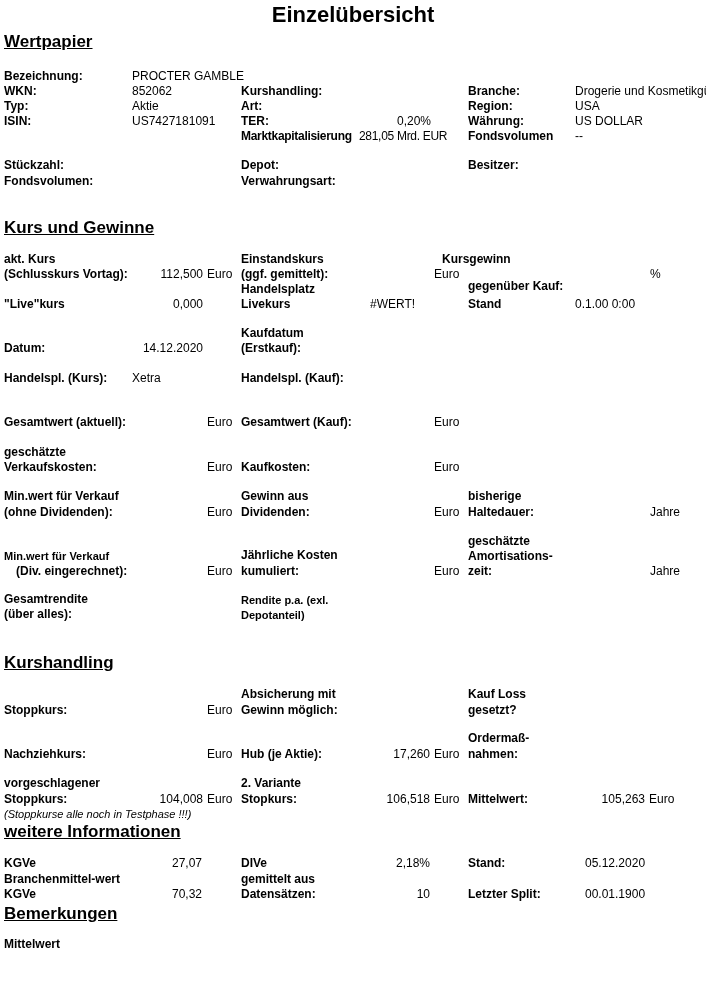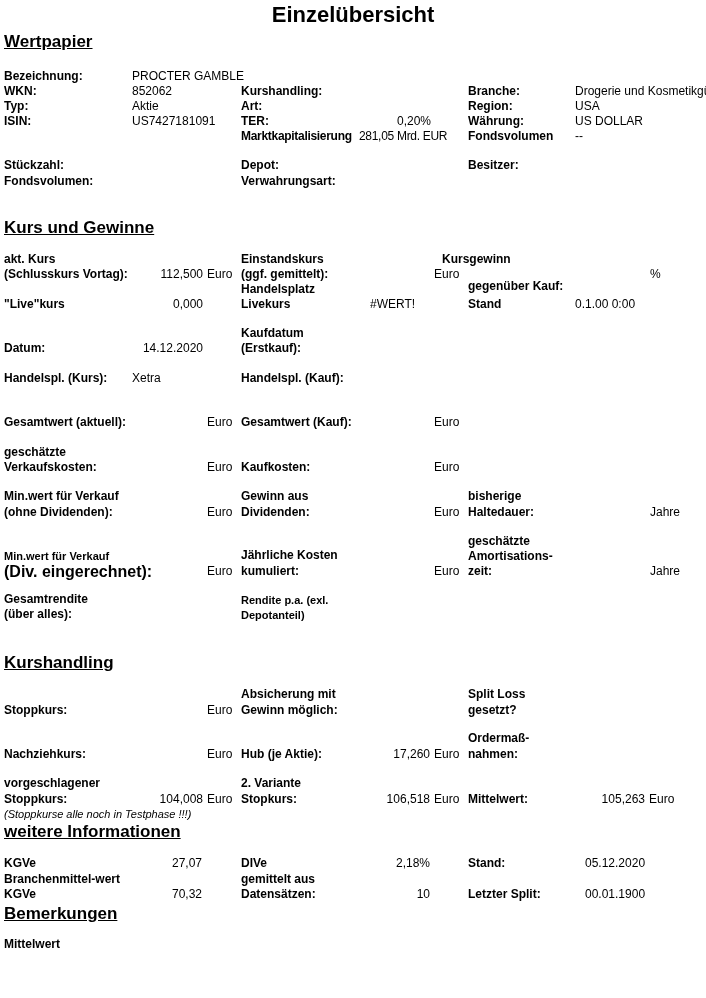--- a/index.html
+++ b/index.html
@@ -98,35 +98,35 @@
 <div class="t b" style="left:241px;top:505px">Dividenden:</div>
 <div class="t" style="left:434px;top:505px">Euro</div>
 <div class="t b" style="left:468px;top:489px">bisherige</div>
 <div class="t b" style="left:468px;top:505px">Haltedauer:</div>
 <div class="t" style="left:650px;top:505px">Jahre</div>
 
 <div class="t b" style="left:468px;top:534px">geschätzte</div>
 <div class="t b" style="left:4px;top:549px;font-size:11px">Min.wert für Verkauf</div>
 <div class="t b" style="left:241px;top:548px">Jährliche Kosten</div>
 <div class="t b" style="left:468px;top:549px">Amortisations-</div>
-<div class="t b" style="left:4px;top:564px;font-size:16px">(Div. eingerechnet):</div>
+<div class="t b" style="left:16px;top:564px;font-size:12px">(Div. eingerechnet):</div>
 <div class="t" style="left:207px;top:564px">Euro</div>
 <div class="t b" style="left:241px;top:564px">kumuliert:</div>
 <div class="t" style="left:434px;top:564px">Euro</div>
 <div class="t b" style="left:468px;top:564px">zeit:</div>
 <div class="t" style="left:650px;top:564px">Jahre</div>
 
 <div class="t b" style="left:4px;top:592px">Gesamtrendite</div>
 <div class="t b" style="left:4px;top:607px">(über alles):</div>
 <div class="t b" style="left:241px;top:593px;font-size:11px">Rendite p.a. (exl.</div>
 <div class="t b" style="left:241px;top:608px;font-size:11px">Depotanteil)</div>
 
 <div class="sec" style="top:653px">Kurshandling</div>
 <div class="t b" style="left:241px;top:687px">Absicherung mit</div>
-<div class="t b" style="left:468px;top:687px">Split Loss</div>
+<div class="t b" style="left:468px;top:687px">Kauf Loss</div>
 <div class="t b" style="left:4px;top:703px">Stoppkurs:</div>
 <div class="t" style="left:207px;top:703px">Euro</div>
 <div class="t b" style="left:241px;top:703px">Gewinn möglich:</div>
 <div class="t b" style="left:468px;top:703px">gesetzt?</div>
 
 <div class="t b" style="left:468px;top:731px">Ordermaß-</div>
 <div class="t b" style="left:4px;top:747px">Nachziehkurs:</div>
 <div class="t" style="left:207px;top:747px">Euro</div>
 <div class="t b" style="left:241px;top:747px">Hub (je Aktie):</div>
 <div class="t r" style="left:360px;width:70px;top:747px">17,260</div>

